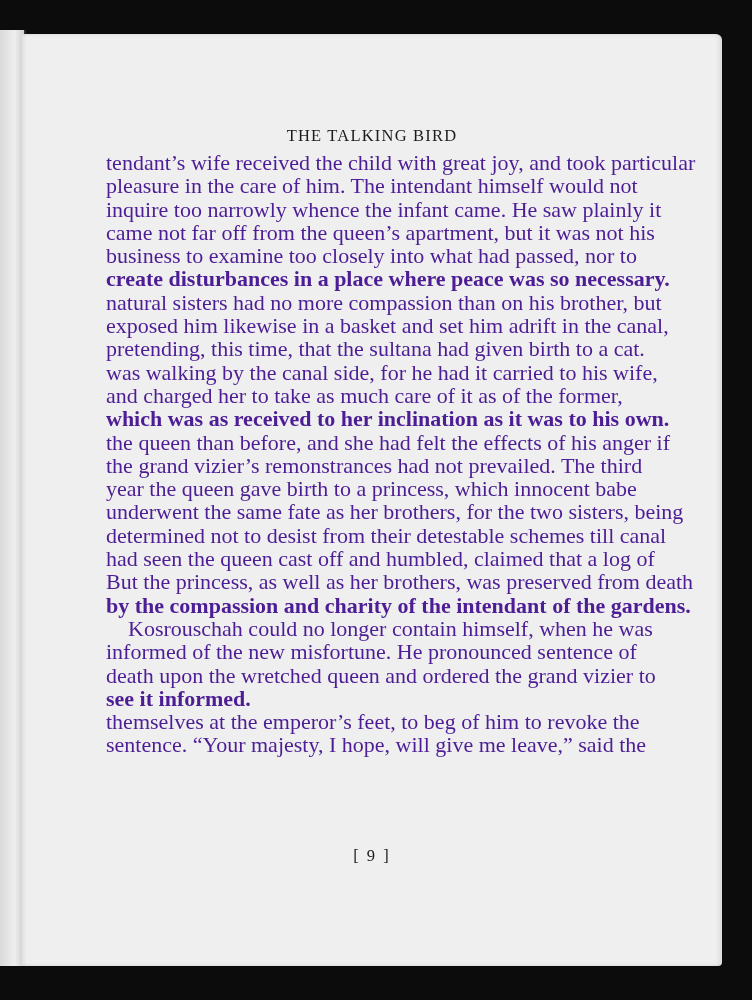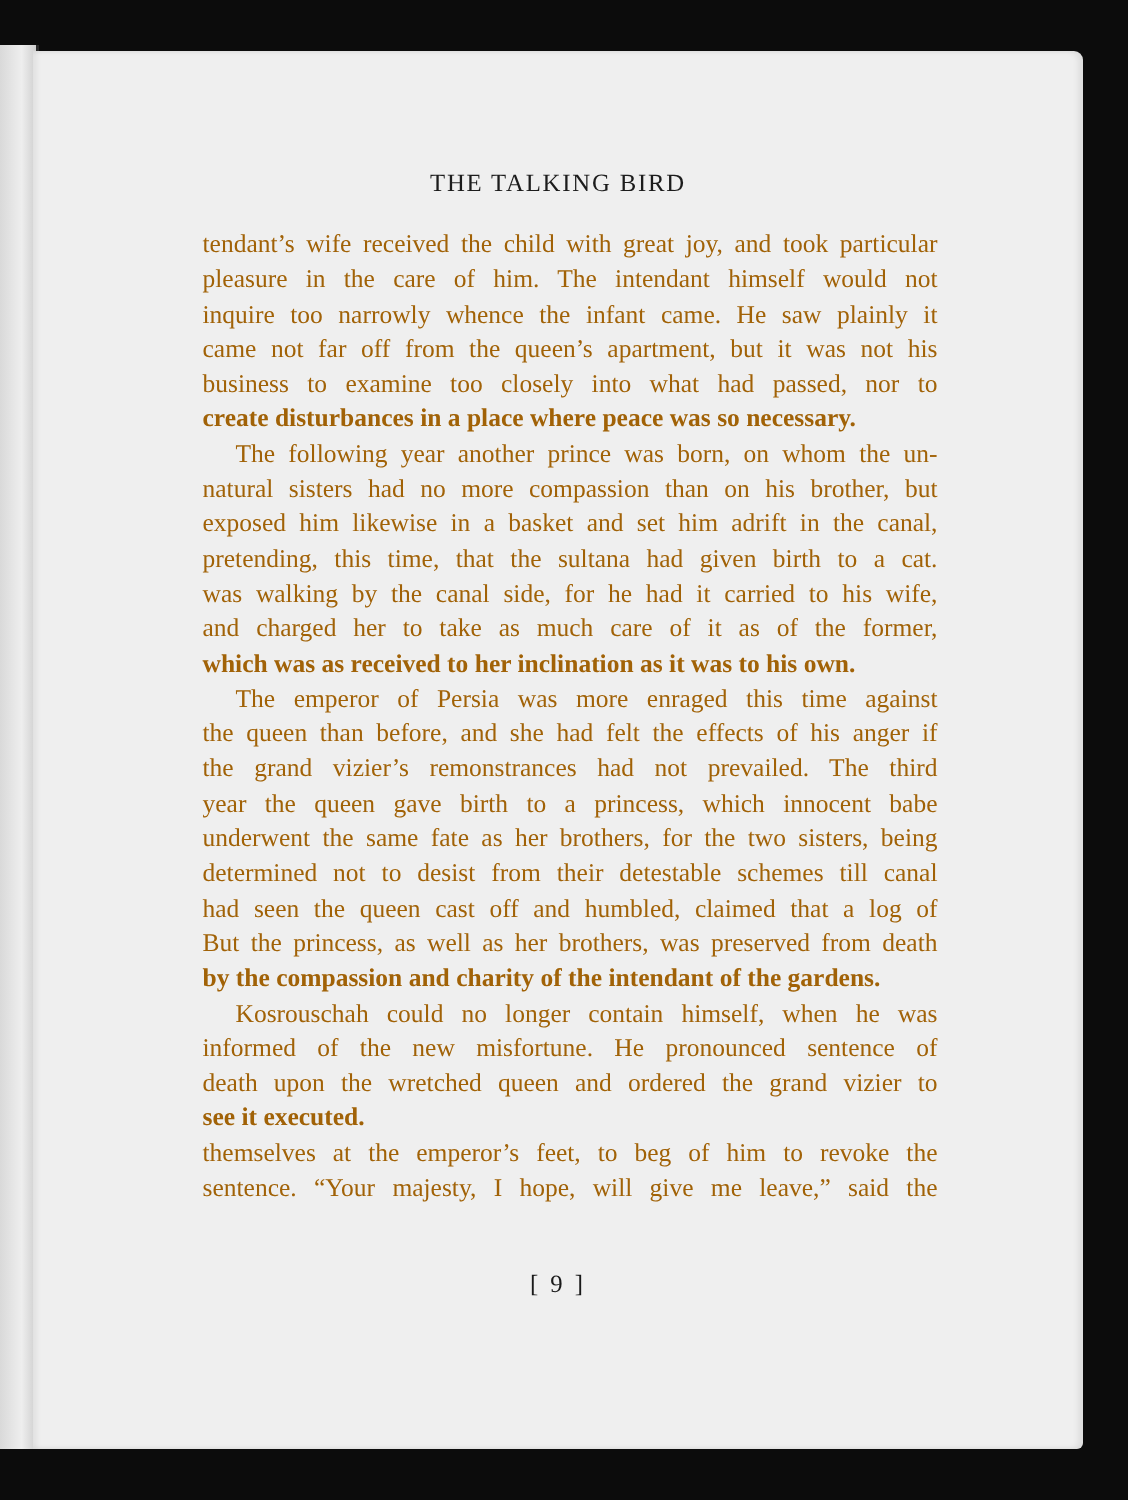--- a/index.html
+++ b/index.html
@@ -14,27 +14,27 @@
       background: linear-gradient(to right, #d9d9d9, #eeeeee 60%, #cfcfcf);
       border-right: 2px solid #2a2a2a;
     }
     .page {
       position: absolute; left: 22px; top: 34px; width: 700px; height: 932px;
       background: #efefef;
       border-radius: 0 6px 4px 0;
       box-shadow: inset -3px 0 4px rgba(0,0,0,0.08), inset 3px 0 3px rgba(0,0,0,0.05);
     }
     .running-head {
-      position: absolute; left: 0; width: 700px; top: 78px;
+      position: absolute; left: 0; width: 700px; top: 92px;
       text-align: center; font-size: 16.5px; letter-spacing: 1.2px;
       color: #1c1c1c;
     }
     .body-text {
-      position: absolute; left: 113px; top: 117px; width: 490px;
-      color: #a16207; font-size: 17px; line-height: 23.3px;
+      position: absolute; left: 84px; top: 117px; width: 490px;
+      color: #4c1d95; font-size: 22px; line-height: 23.3px;
     }
     .line { display: block; white-space: nowrap; text-align: justify; text-align-last: justify; }
     .line.last { text-align-last: left; font-weight: bold; }
     .line.indent { padding-left: 22px; }
     .folio {
       position: absolute; left: 0; width: 700px; top: 812px;
       text-align: center; font-size: 16.5px; color: #1a1a1a; letter-spacing: 2px;
     }
   </style>
 </head>
@@ -46,44 +46,42 @@
   <div class="body-text" id="body-text">
       <div>
         <span class="line">tendant’s wife received the child with great joy, and took particular</span>
         <span class="line">pleasure in the care of him.  The intendant himself would not</span>
         <span class="line">inquire too narrowly whence the infant came.  He saw plainly it</span>
         <span class="line">came not far off from the queen’s apartment, but it was not his</span>
         <span class="line">business to examine too closely into what had passed, nor to</span>
         <span class="line last">create disturbances in a place where peace was so necessary.</span>
       </div>
       <div>
-        <span class="line indent">The following year another prince was born, on whom the un-</span>
         <span class="line">natural sisters had no more compassion than on his brother, but</span>
         <span class="line">exposed him likewise in a basket and set him adrift in the canal,</span>
         <span class="line">pretending, this time, that the sultana had given birth to a cat.</span>
         <span class="line">was walking by the canal side, for he had it carried to his wife,</span>
         <span class="line">and charged her to take as much care of it as of the former,</span>
         <span class="line last">which was as received to her inclination as it was to his own.</span>
       </div>
       <div>
-        <span class="line indent">The emperor of Persia was more enraged this time against</span>
         <span class="line">the queen than before, and she had felt the effects of his anger if</span>
         <span class="line">the grand vizier’s remonstrances had not prevailed.  The third</span>
         <span class="line">year the queen gave birth to a princess, which innocent babe</span>
         <span class="line">underwent the same fate as her brothers, for the two sisters, being</span>
         <span class="line">determined not to desist from their detestable schemes till canal</span>
         <span class="line">had seen the queen cast off and humbled, claimed that a log of</span>
         <span class="line">But the princess, as well as her brothers, was preserved from death</span>
         <span class="line last">by the compassion and charity of the intendant of the gardens.</span>
       </div>
       <div>
         <span class="line indent">Kosrouschah could no longer contain himself, when he was</span>
         <span class="line">informed of the new misfortune.  He pronounced sentence of</span>
         <span class="line">death upon the wretched queen and ordered the grand vizier to</span>
-        <span class="line last">see it executed.</span>
+        <span class="line last">see it informed.</span>
       </div>
       <div>
         <span class="line">themselves at the emperor’s feet, to beg of him to revoke the</span>
         <span class="line">sentence.  “Your majesty, I hope, will give me leave,” said the</span>
       </div>
     </div>
   <div class="folio">[ 9 ]</div>
 </div>
 
 </body></html>

